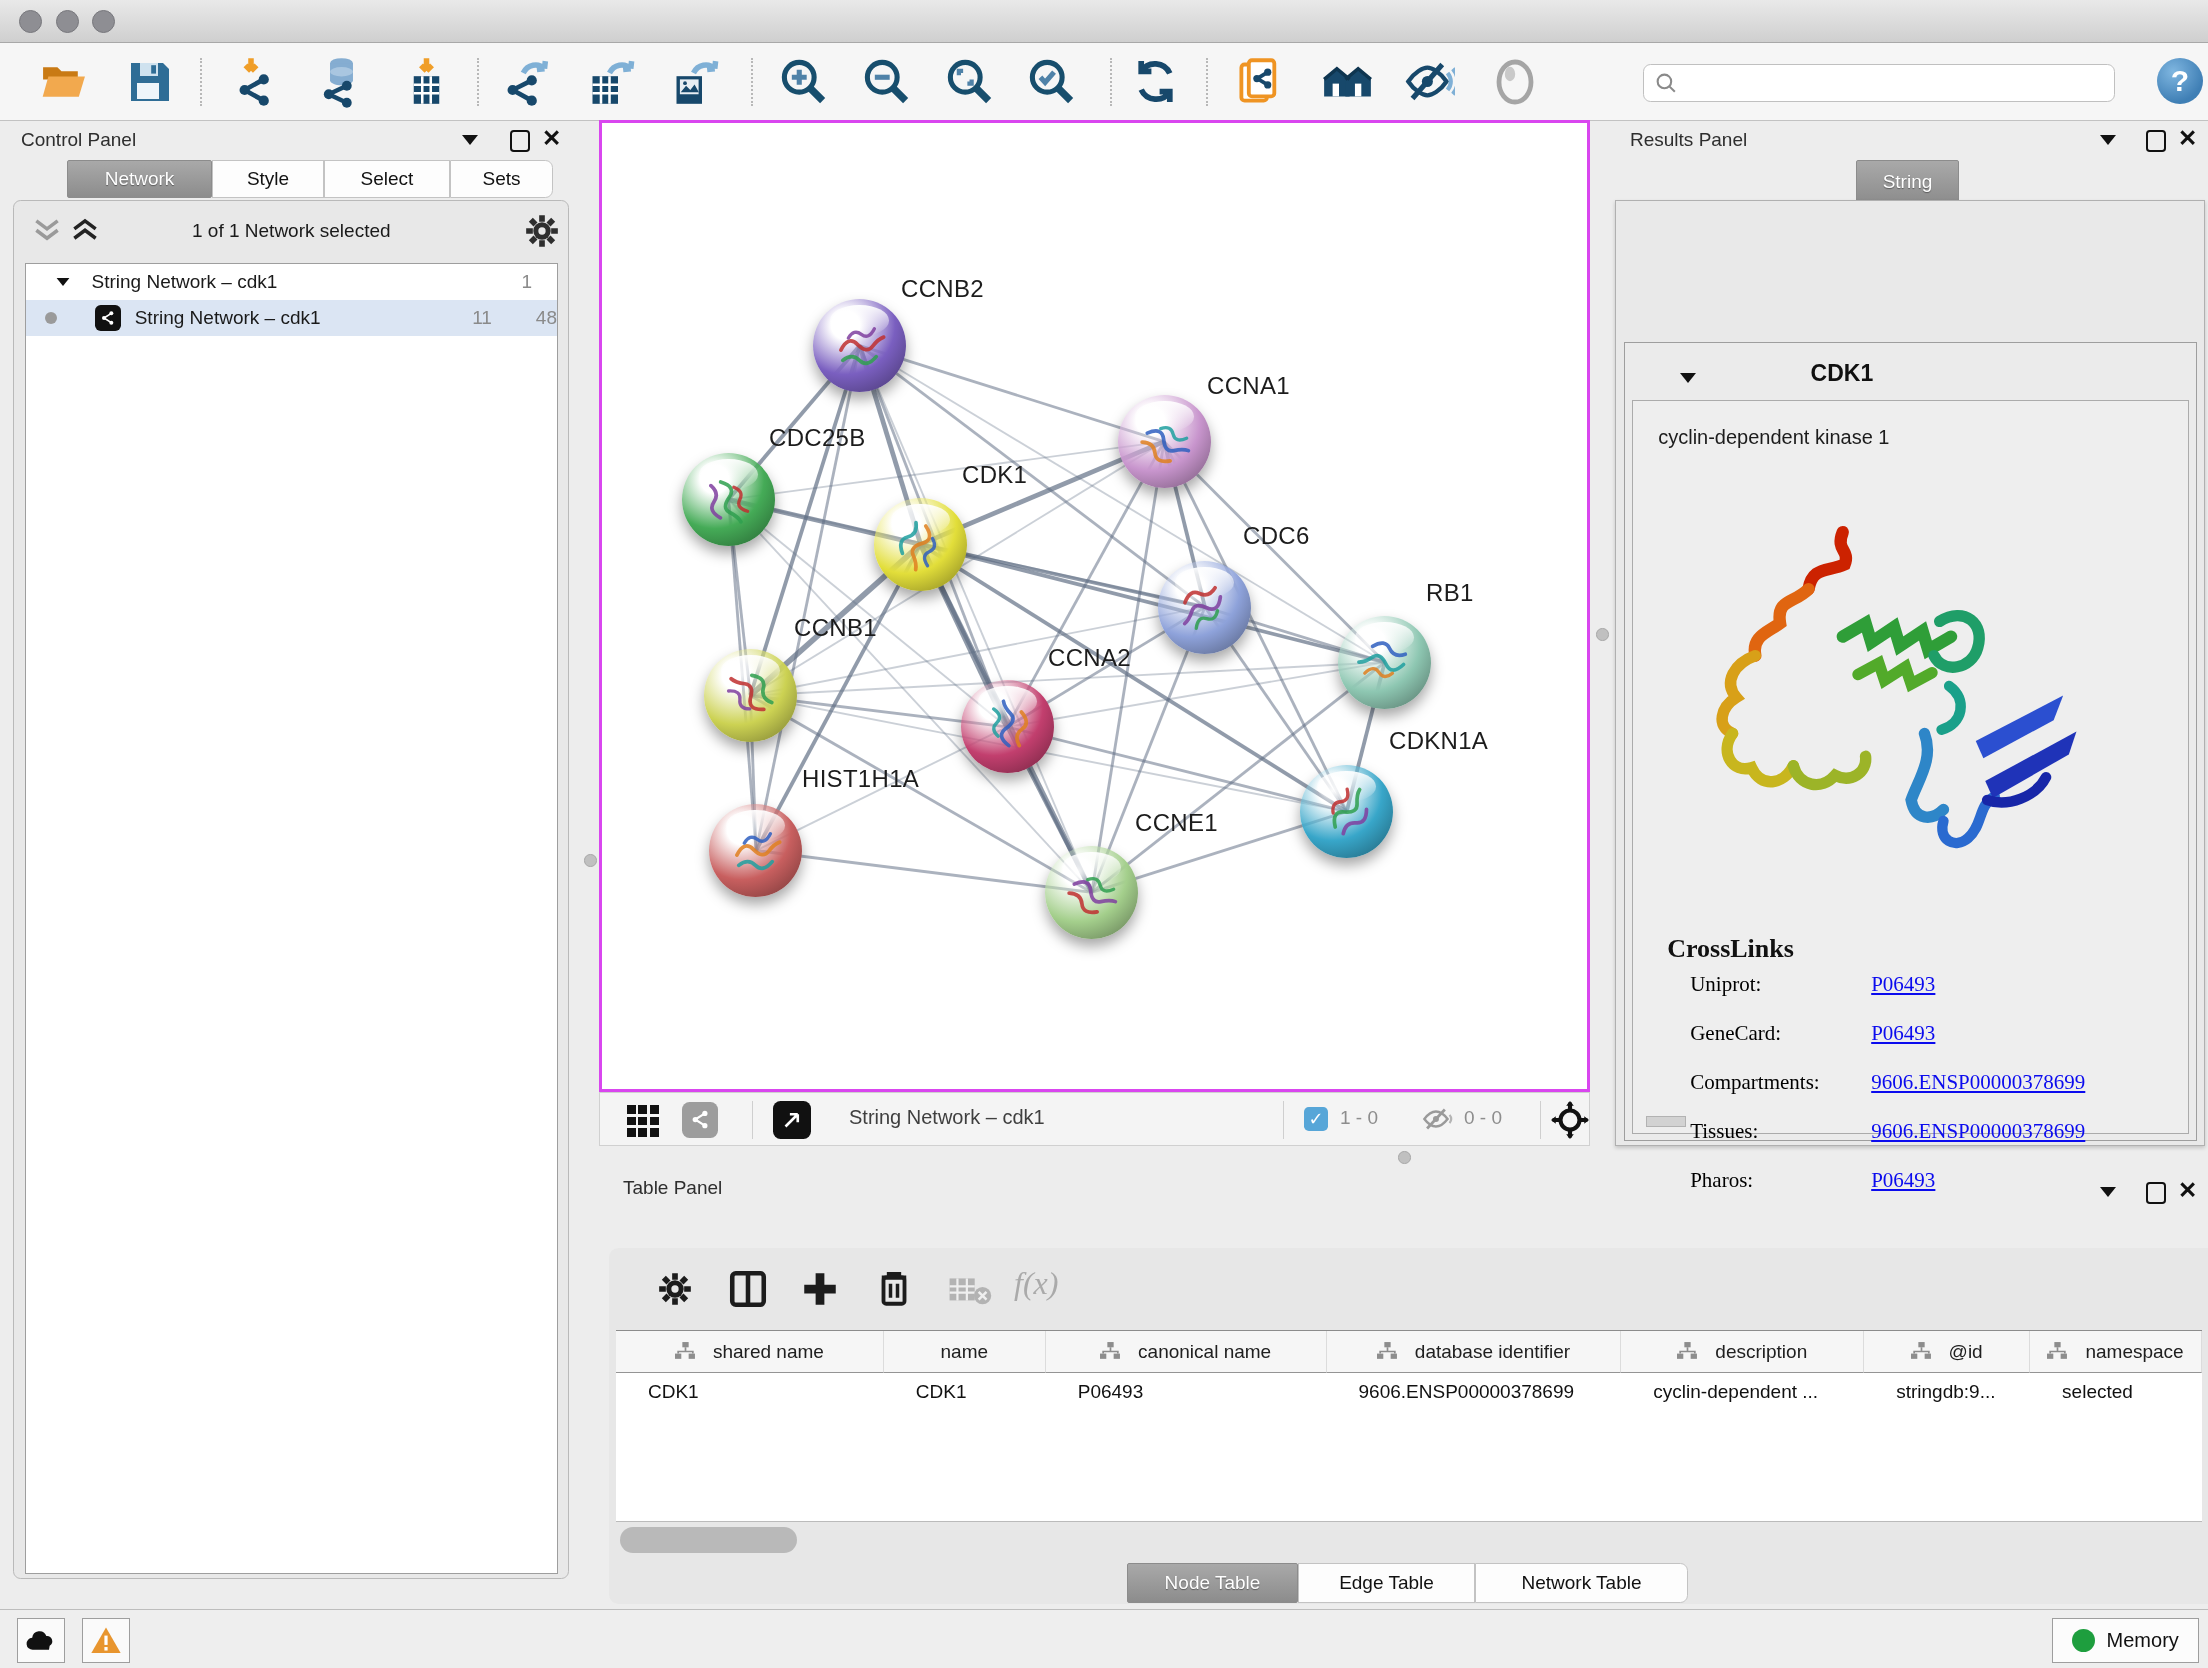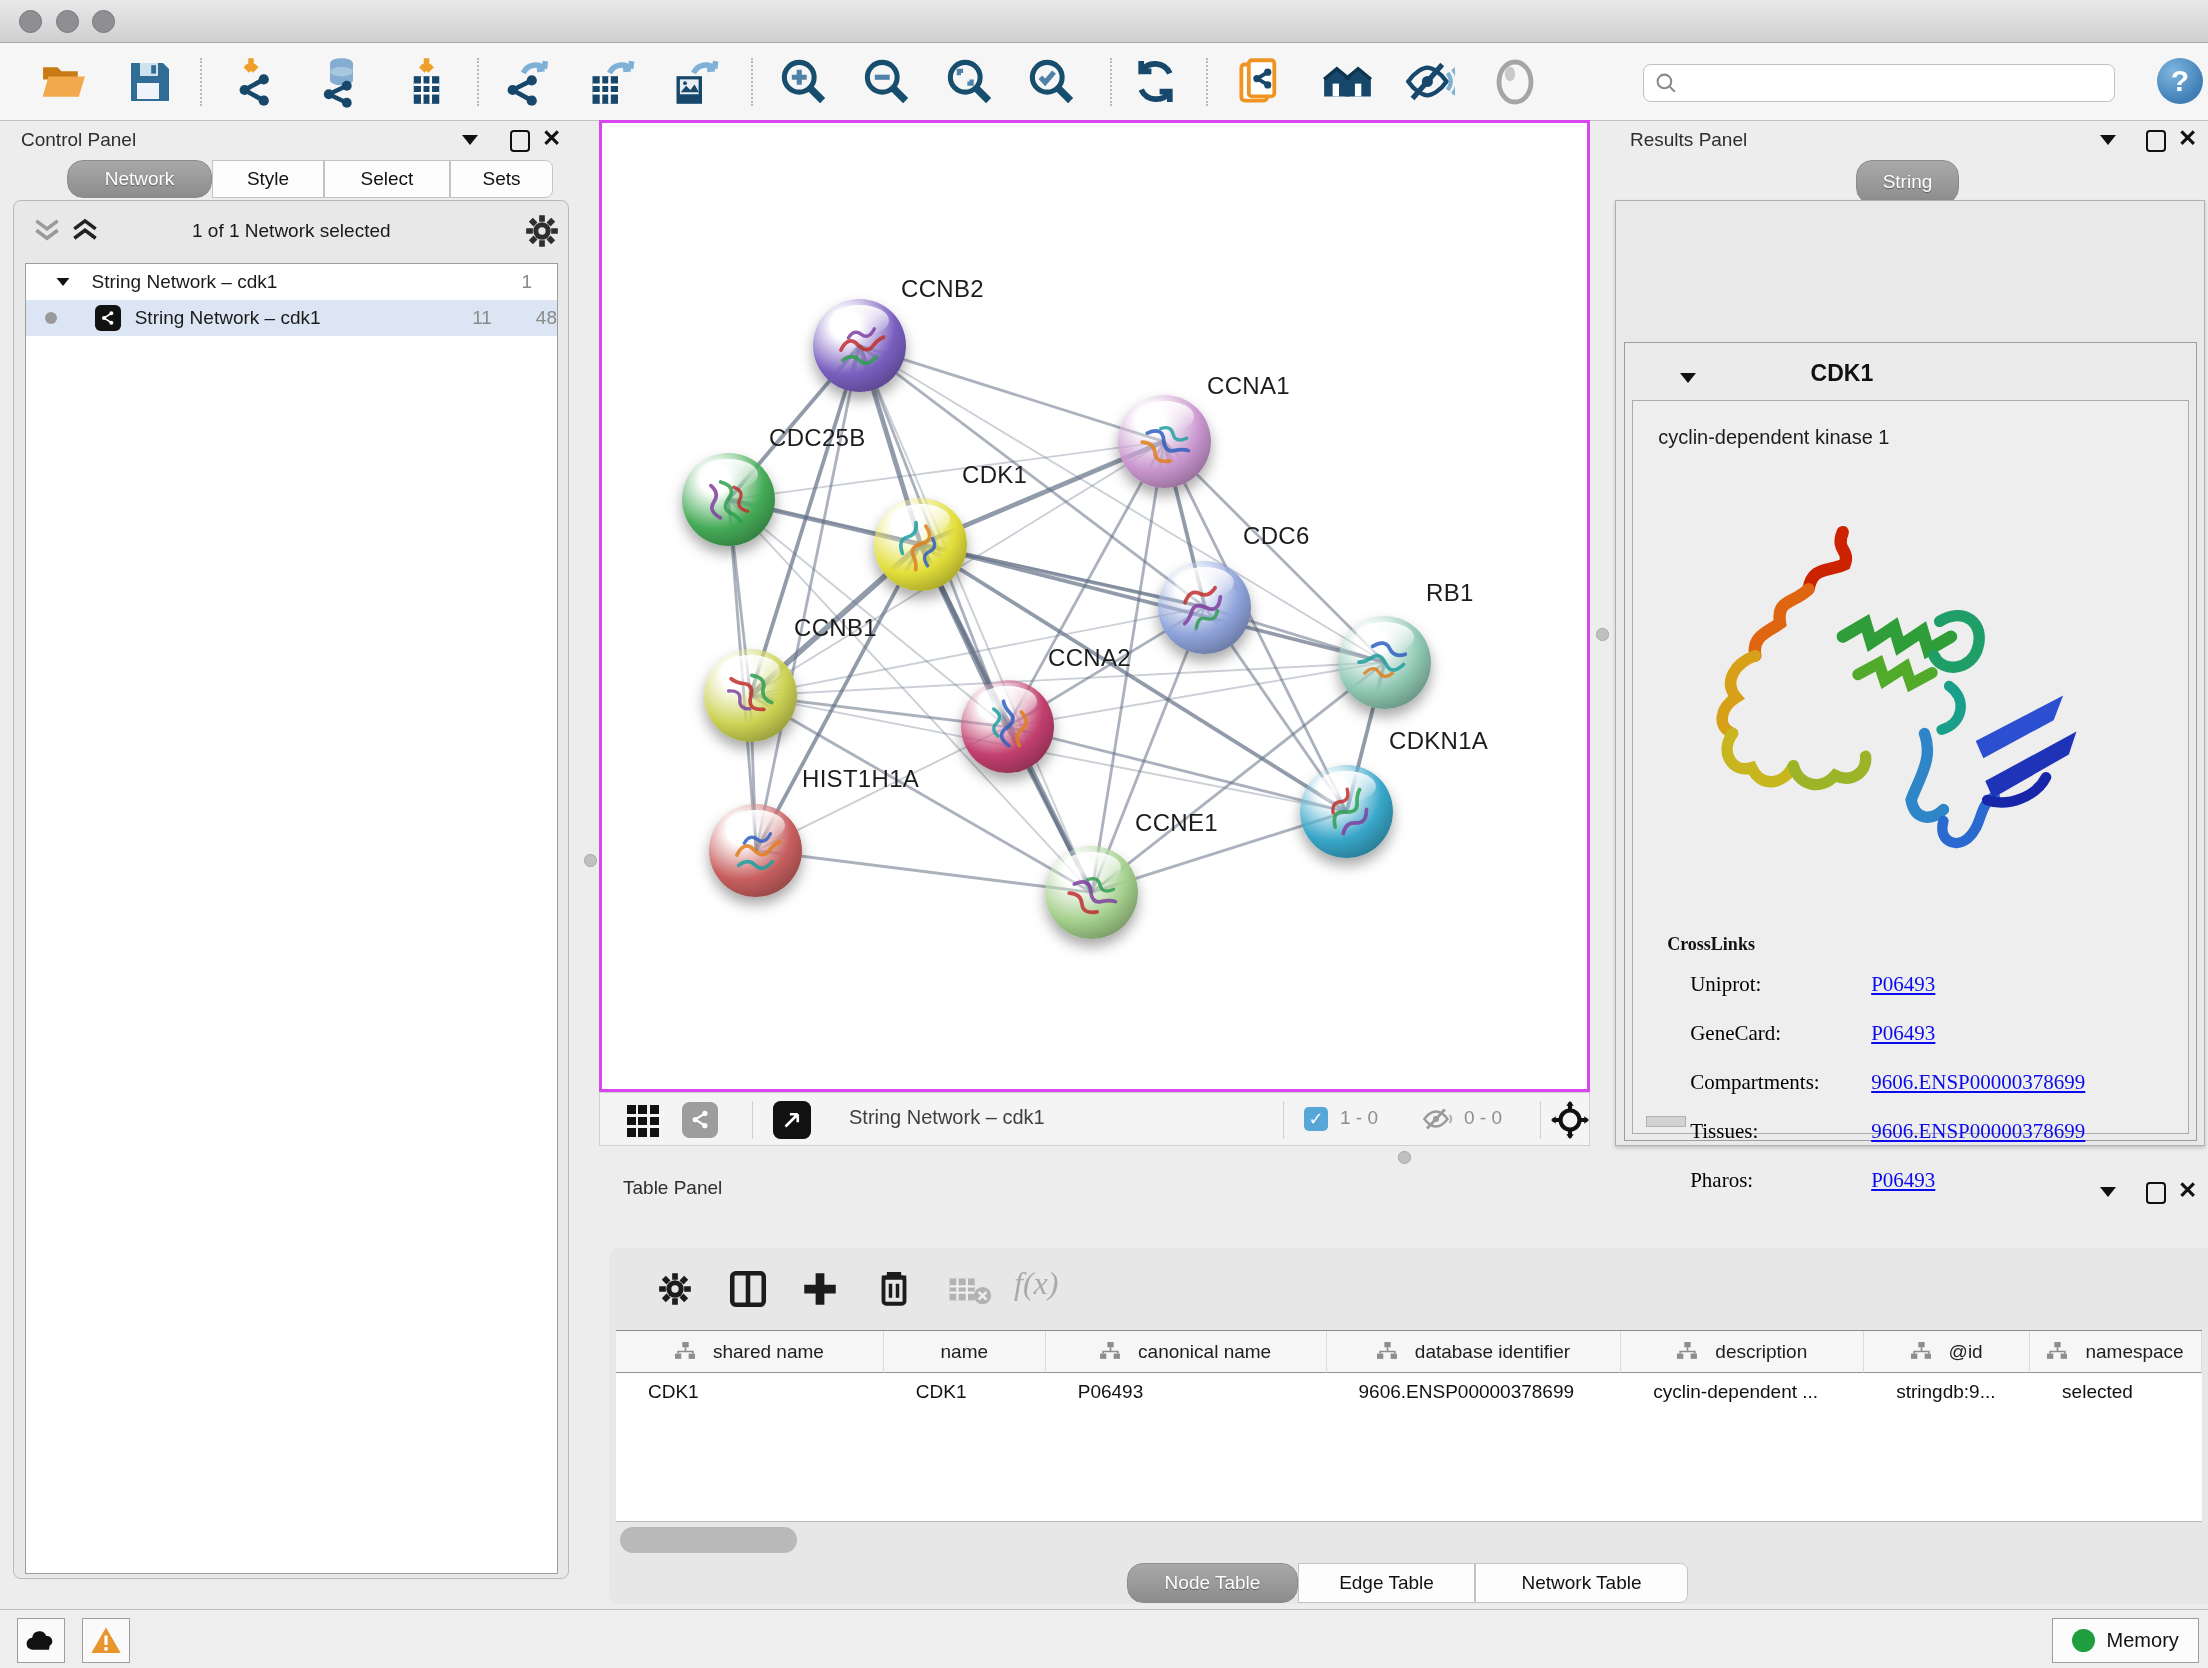--- a/index.html
+++ b/index.html
@@ -22,21 +22,21 @@
     display:flex;align-items:center;justify-content:center;}
   
   .panel-title{font-size:19px;color:#2e2e2e;}
   .tri-down{width:0;height:0;border-left:8.6px solid transparent;border-right:8.6px solid transparent;border-top:10.5px solid #111;}
   .float-sq{width:16px;height:18px;border:2.4px solid #111;border-radius:3.8px;}
   .close-x{font-size:23px;font-weight:bold;color:#111;line-height:19px;}
   .tab{height:38px;display:flex;align-items:center;justify-content:center;font-size:19px;color:#111;
     background:#fdfdfd;border:1px solid #c3c3c3;box-sizing:border-box;}
   .tab.last{border-radius:0 7.6px 7.6px 0;}
   .tab.sel{background:linear-gradient(#a9a9a9,#8c8c8c);color:#fff;border-color:#8c8c8c;
-    text-shadow:0 1px 1px rgba(0,0,0,.4);border-radius:16px;}
+    text-shadow:0 1px 1px rgba(0,0,0,.4);border-radius:2px;}
   
   #cp-box{left:13.3px;top:200px;width:554px;height:1377px;background:#e8e8e8;border:1px solid #b9b9b9;border-radius:7.6px;}
   #cp-list{left:25px;top:263px;width:531px;height:1309px;background:#fff;border:1px solid #9e9e9e;}
   .cp-row{width:100%;height:36px;display:flex;align-items:center;font-size:19px;color:#1a1a1a;box-sizing:border-box;}
   .cp-row.sel{background:#dbe5f3;}
   .cnt{color:#8a8a8a;}
   .app-ic{width:26px;height:26px;border-radius:5.7px;background:#111;display:flex;align-items:center;justify-content:center;}
   
   #netview{left:599px;top:120px;width:991px;height:972px;background:#ffffff;border:3px solid #d946ef;box-sizing:border-box;overflow:hidden;}
   #net-svg{left:0;top:0;}
@@ -527,21 +527,21 @@
           <path d="M166 168l22-12 6 18 22-14 6 18 22-12" stroke="#52aa2a" stroke-width="12"></path>
           <path d="M252 112c26-16 48 2 40 28-6 22-36 28-46 8" stroke="#1f9e68" stroke-width="12"></path>
           <path d="M262 180c20 14 14 40-8 46" stroke="#1aa08a" stroke-width="11"></path>
           <path d="M236 230c10 26-6 48-14 70 4 22 22 22 34 10" stroke="#2e86c8" stroke-width="12"></path>
           <path d="M256 322c-6 20 12 30 26 18 16-14 10-34 28-44" stroke="#2a6ad0" stroke-width="11"></path>
           <path d="M290 238l92-48-10 26-74 40z" fill="#2b4fd0" stroke="none"></path>
           <path d="M300 280l96-52-8 24-80 46z" fill="#1f33b8" stroke="none"></path>
           <path d="M302 300c22 8 52-4 62-24" stroke="#1726a8" stroke-width="11"></path>
         </g>
       </svg>
-      <div class="abs serif" style="left:34px;top:533px;font-size:18px;font-weight:bold;color:#111">CrossLinks</div>
+      <div class="abs serif" style="left:34px;top:533px;font-size:26px;font-weight:bold;color:#111">CrossLinks</div>
       <div class="abs" id="xl-rows" style="left:57px;top:571px;width:476px">
           <div style="display: flex; margin-bottom: 24px;">
             <span class="serif xl-label" style="width:181px">Uniprot:</span>
     <a class="serif xl-link">P06493</a>
           </div>
           <div style="display: flex; margin-bottom: 24px;">
             <span class="serif xl-label" style="width:181px">GeneCard:</span>
     <a class="serif xl-link">P06493</a>
           </div>
           <div style="display: flex; margin-bottom: 24px;">

